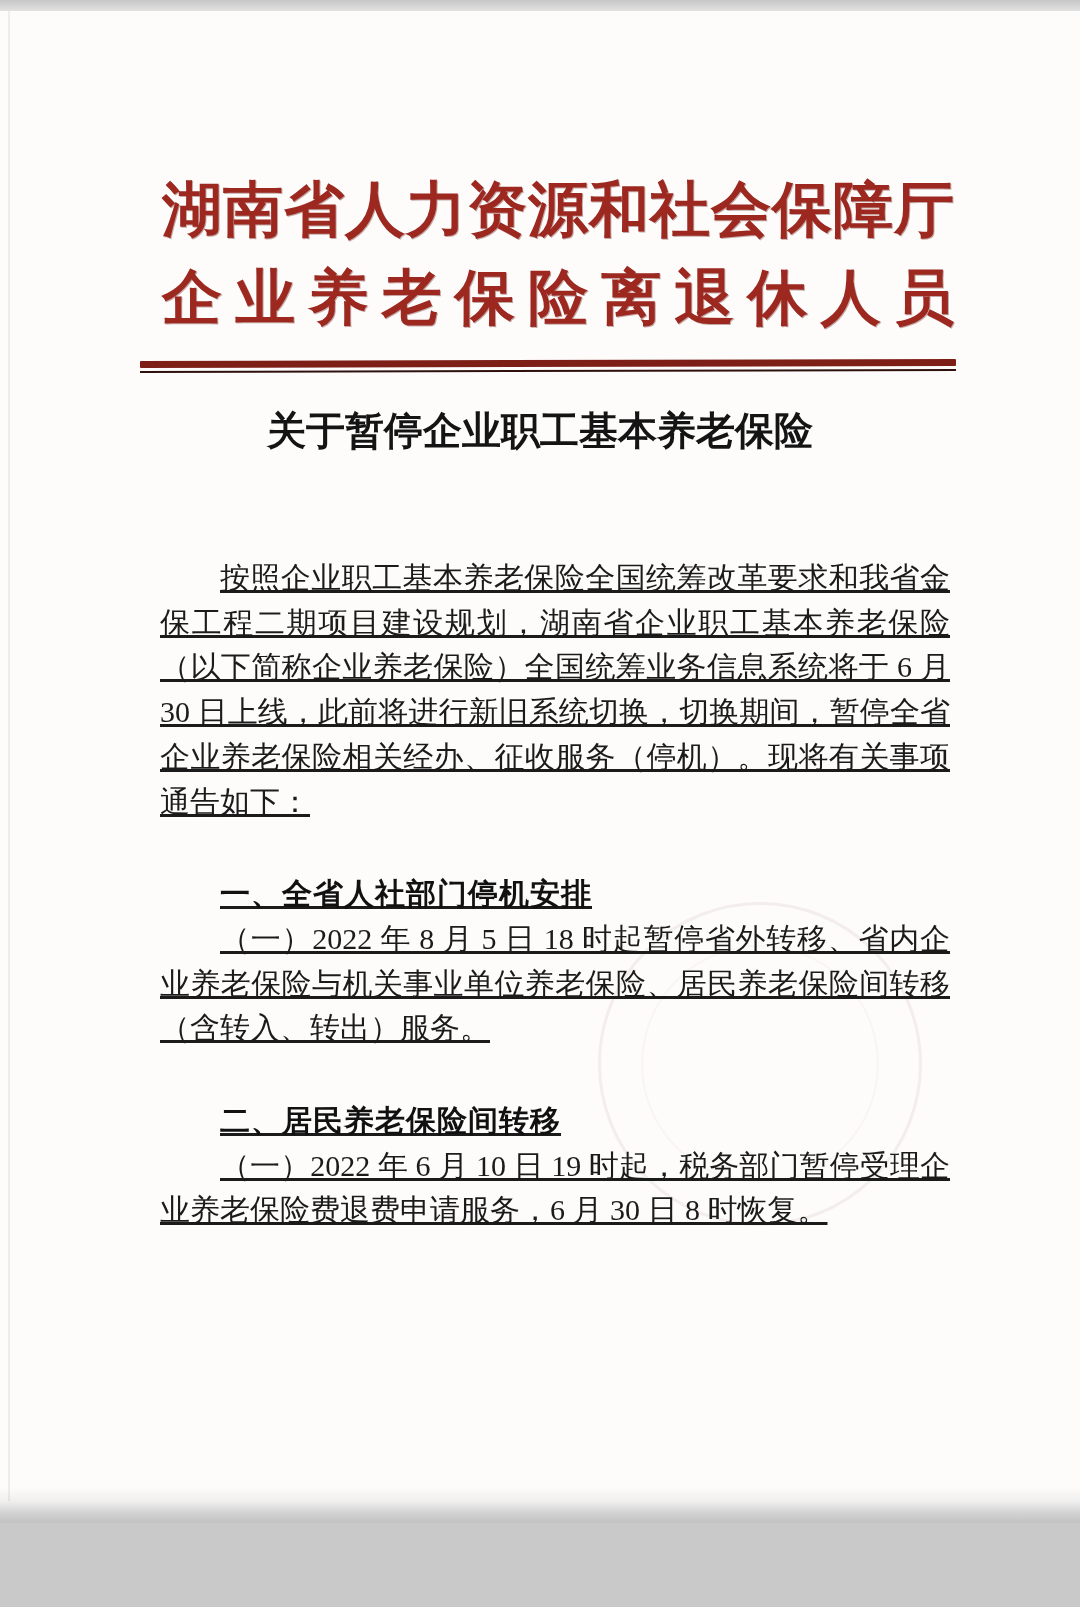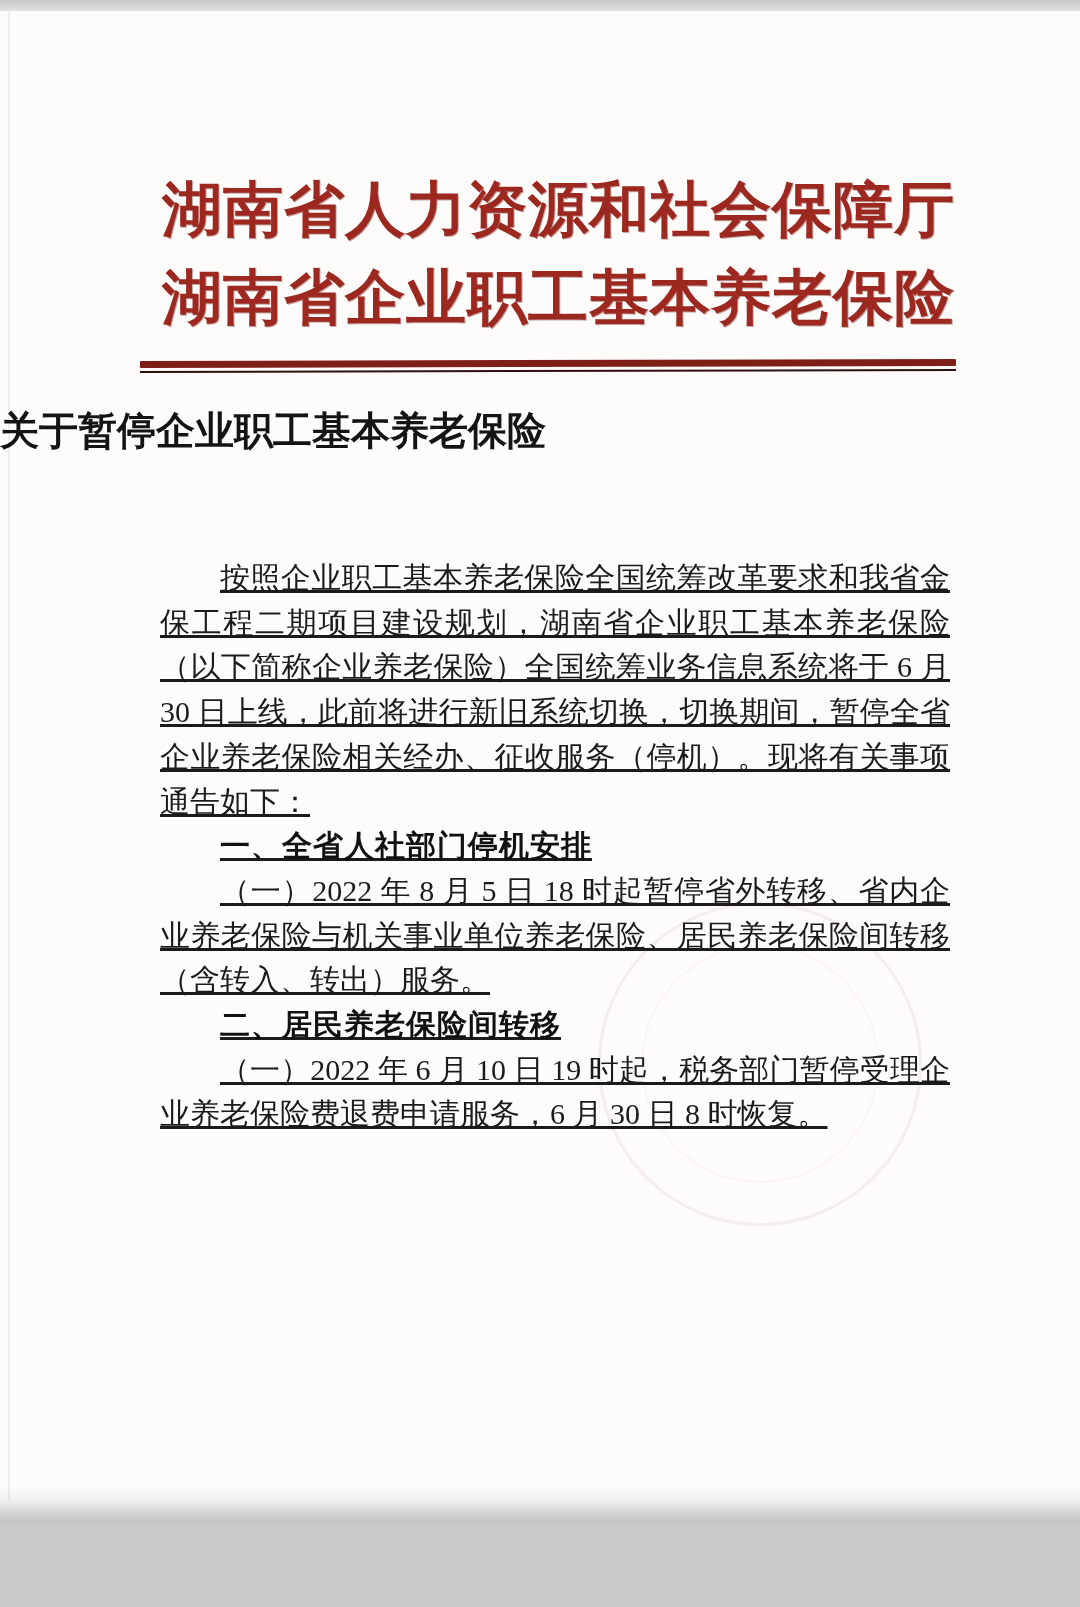--- a/index.html
+++ b/index.html
@@ -54,21 +54,21 @@
   .letterhead-rule {
     position: absolute; top: 360px; left: 140px; width: 816px;
     transform: rotate(-0.15deg);
   }
   .rule-thick { height: 7px; background: var(--rule-red, #7e1f17); border-radius: 1px; }
   .rule-gap   { height: 3px; }
   .rule-thin  { height: 2px; background: #2e100c; }
   
   .notice-title {
     position: absolute; top: 406px; left: 0; width: 100%;
-    text-align: left;
+    text-align: center;
     color: #141414;
     font-weight: bold;
     font-size: 39px;
     line-height: 50px;
   }
   
   .body-text {
     position: absolute; top: 556px; left: 160px; width: 790px;
     color: #1b1b1b;
     font-size: 30px;
@@ -78,20 +78,21 @@
   }
   .body-text p {
     margin: 0;
     text-indent: 2em;
   }
   .body-text p.section-heading {
     font-weight: bold;
     font-family: "Liberation Sans", "DejaVu Sans", sans-serif;
     letter-spacing: 1px;
     color: #111;
+    margin-top: 48px;
   }
   
   .seal-watermark {
     position: absolute; left: 598px; top: 902px; width: 318px; height: 318px;
     border-radius: 50%;
     border: 3px solid rgba(185,150,140,0.14);
     pointer-events: none;
   }
   .seal-watermark-inner {
     position: absolute; left: 40px; top: 40px; right: 40px; bottom: 40px;
@@ -102,21 +103,21 @@
 </head>
 <body>
 
 <div class="page">
 
   <div class="photo-top-edge"></div>
   <div class="paper-left-edge"></div>
 
   <div class="issuers">
     <span class="issuer-line">湖南省人力资源和社会保障厅</span>
-    <span class="issuer-line">湖南省企业职工基本养老保险</span>
+    <span class="issuer-line">企业养老保险离退休人员</span>
   </div>
 
   <div class="letterhead-rule">
     <div class="rule-thick"></div>
     <div class="rule-gap"></div>
     <div class="rule-thin"></div>
   </div>
 
   <div class="notice-title">
     <div>关于暂停企业职工基本养老保险</div>

